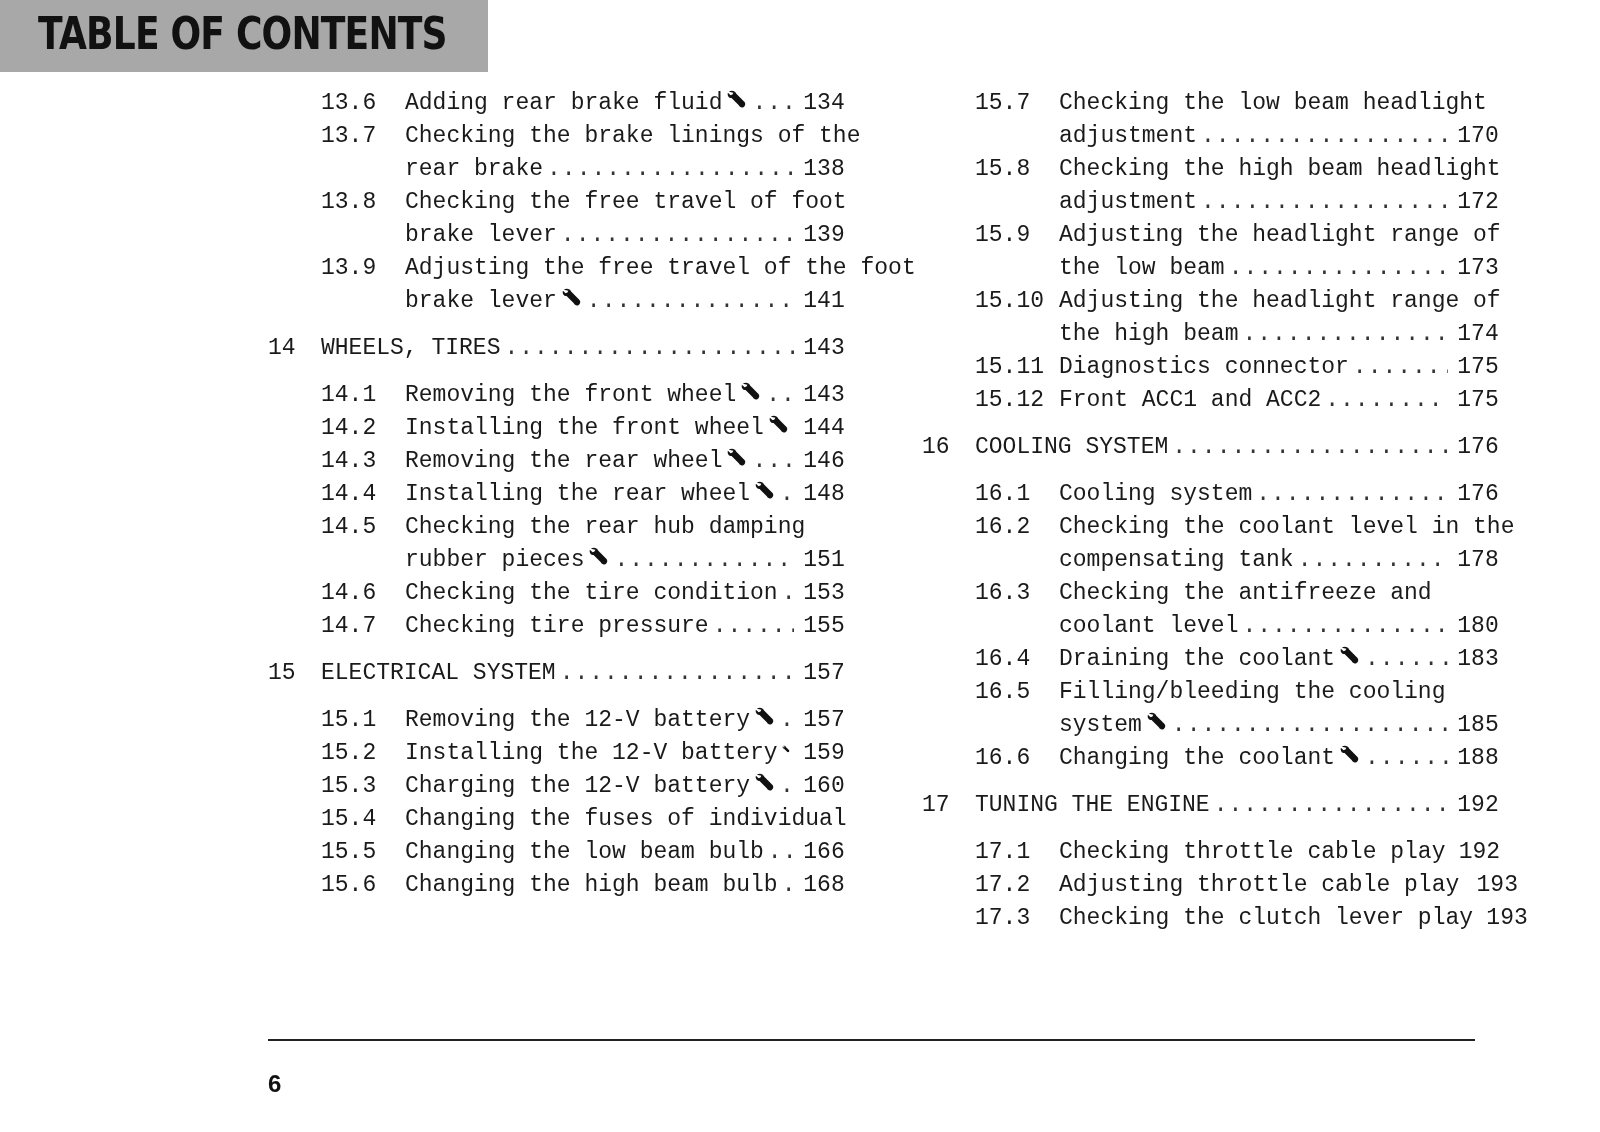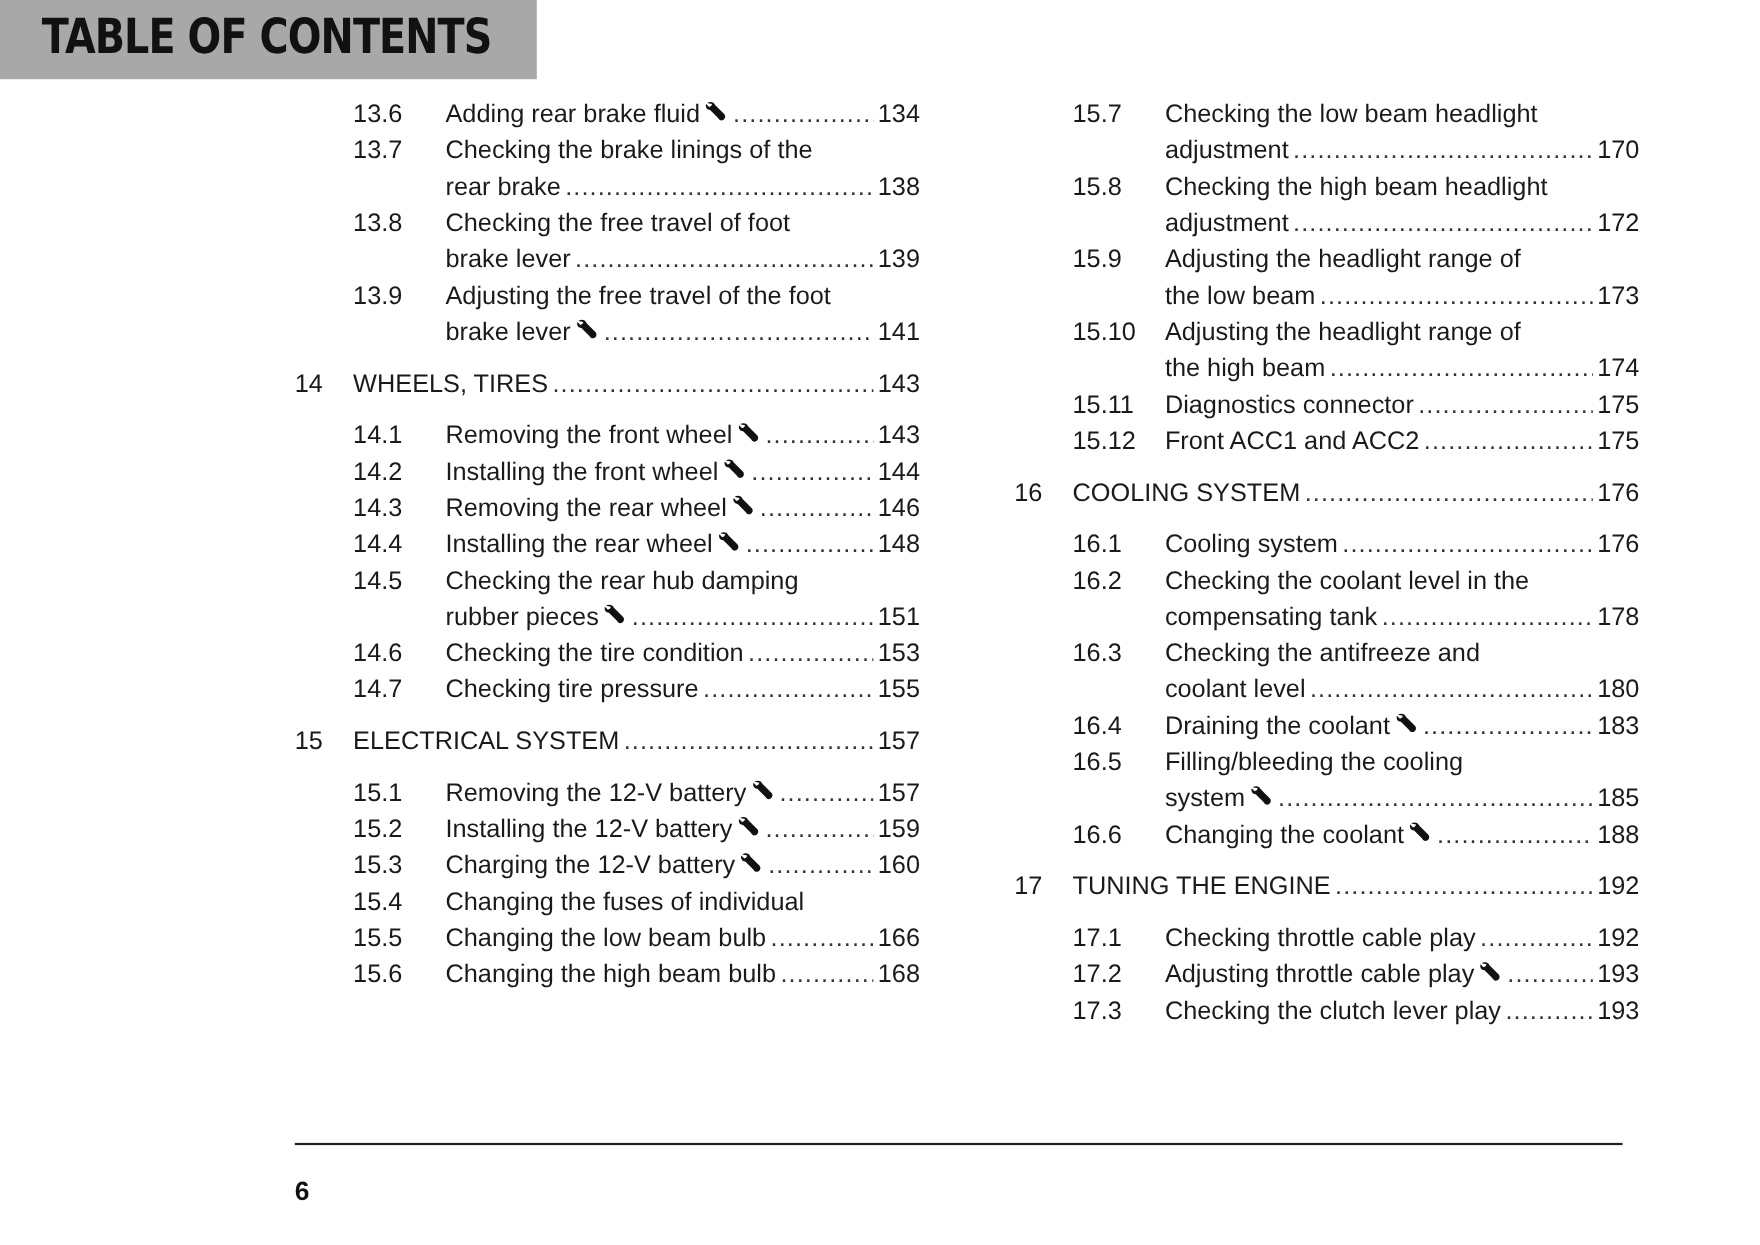--- a/index.html
+++ b/index.html
@@ -17,33 +17,33 @@
     font-family: "DejaVu Sans", sans-serif; font-weight: bold;
     font-size: 44px; letter-spacing: -1px; color: #111;
     transform: scaleX(0.82); transform-origin: left top;
     white-space: nowrap;
   }
   .col { position: absolute; top: 87px; }
   .col-left { left: 268px; width: 582px; }
   .col-right { left: 922px; width: 582px; }
 
   .entry { position: relative; font-size: 23px; line-height: 33px; }
-  .entry .line { display: flex; align-items: baseline; }
+  .entry .line { display: flex; align-items: baseline; font-family: Liberation Mono, monospace; }
   .chapter { margin-top: 14px; margin-bottom: 14px; }
   .chapter .num { width: 53px; flex: none; }
   .section { padding-left: 53px; }
   .section .num { width: 84px; flex: none; }
   .section .cont { padding-left: 84px; }
   .text { white-space: nowrap; }
   .dots {
     flex: 1; overflow: hidden; white-space: nowrap; margin: 0 4px;
     letter-spacing: 1px; color: #333;
   }
   .dots::after { content: "................................................................................................................................................................"; }
-  .page { width: 52px; text-align: left; flex: none; }
+  .page { width: 52px; text-align: center; flex: none; }
   .wrench { display: inline-block; width: 22px; height: 20px; vertical-align: -2px; margin-left: 4px; }
 
   .footer-rule {
     position: absolute; left: 268px; top: 1039px; width: 1207px; height: 2px; background: #222;
   }
   .page-number {
     position: absolute; left: 268px; top: 1070px; font-size: 24px; font-weight: bold; color: #111;
   }
 </style>
 </head>

